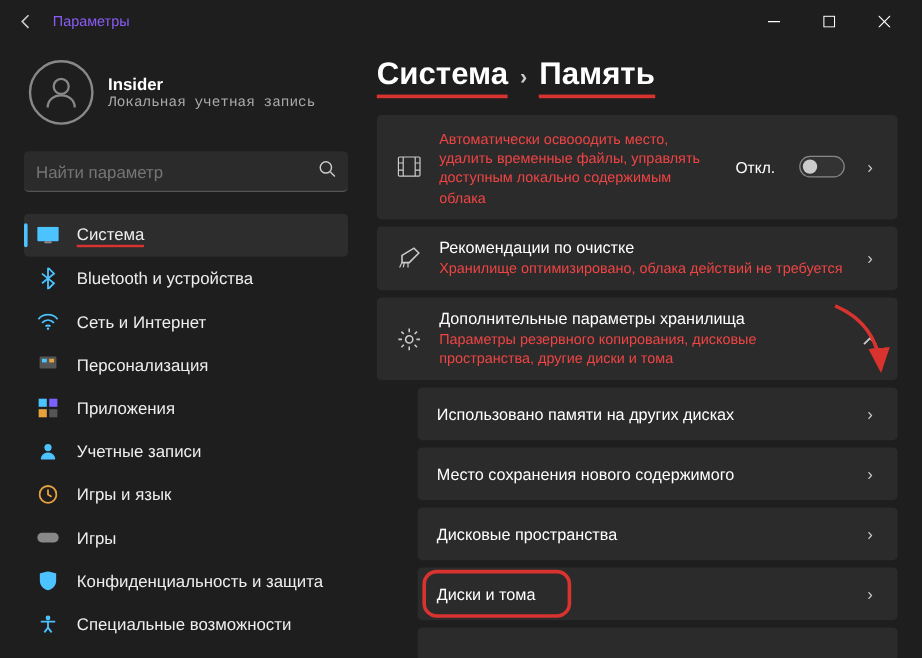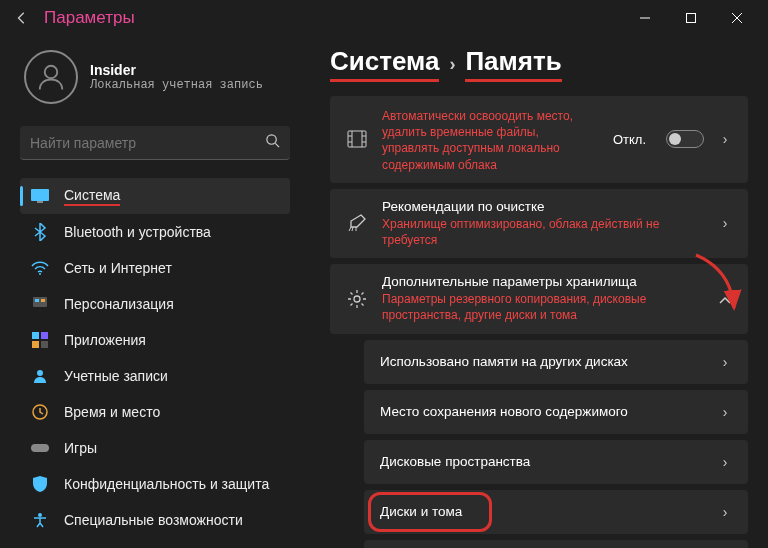--- a/index.html
+++ b/index.html
@@ -11,25 +11,25 @@
   overflow: hidden;
   position: relative;
 }
 .titlebar {
   height: 36px;
   display: flex;
   align-items: center;
   padding: 0 8px;
 }
 .titlebar .back { width: 28px; display: flex; justify-content: center; color: #ccc; cursor: pointer; font-size: 14px; }
-.titlebar .title { font-size: 17px; color: #ec4899; margin-left: 8px; }
+.titlebar .title { font-size: 12px; color: #8b5cf6; margin-left: 8px; }
 .titlebar .winbtns { margin-left: auto; display: flex; }
 .titlebar .winbtns div { width: 46px; height: 36px; display: flex; align-items: center; justify-content: center; color: #fff; font-size: 12px; }
 
-.content { display: flex; height: calc(100% - 36px); gap: 16px; }
+.content { display: flex; height: calc(100% - 36px); }
 
 .sidebar { width: 300px; padding: 10px 10px 0 20px; display: flex; flex-direction: column; overflow: hidden; }
 .user { display: flex; align-items: center; margin-bottom: 18px; padding: 4px; }
 .avatar {
   width: 54px; height: 54px; border-radius: 50%;
   border: 2px solid #888; display: flex; align-items: center; justify-content: center;
   margin-right: 12px;
 }
 .user .name { font-size: 14px; font-weight: 600; }
 .user .sub { font-size: 12px; color: #aaa; font-family: Liberation Mono, monospace; }
@@ -210,21 +210,21 @@
         </span>
         <span>Учетные записи</span>
       </div>
       <div class="nav-item">
         <span class="nicon">
           <svg width="16" height="16" viewBox="0 0 16 16">
               <circle cx="8" cy="8" r="7" stroke="#e8a33d" stroke-width="1.5" fill="none"></circle>
               <path d="M8 4v4l3 2" stroke="#e8a33d" stroke-width="1.5" fill="none"></path>
             </svg>
         </span>
-        <span>Время и место</span>
+        <span>Игры и язык</span>
       </div>
       <div class="nav-item">
         <span class="nicon">
           <svg width="18" height="12" viewBox="0 0 18 12">
               <rect x="0" y="2" width="18" height="8" rx="4" fill="#888"></rect>
             </svg>
         </span>
         <span>Игры</span>
       </div>
       <div class="nav-item">

